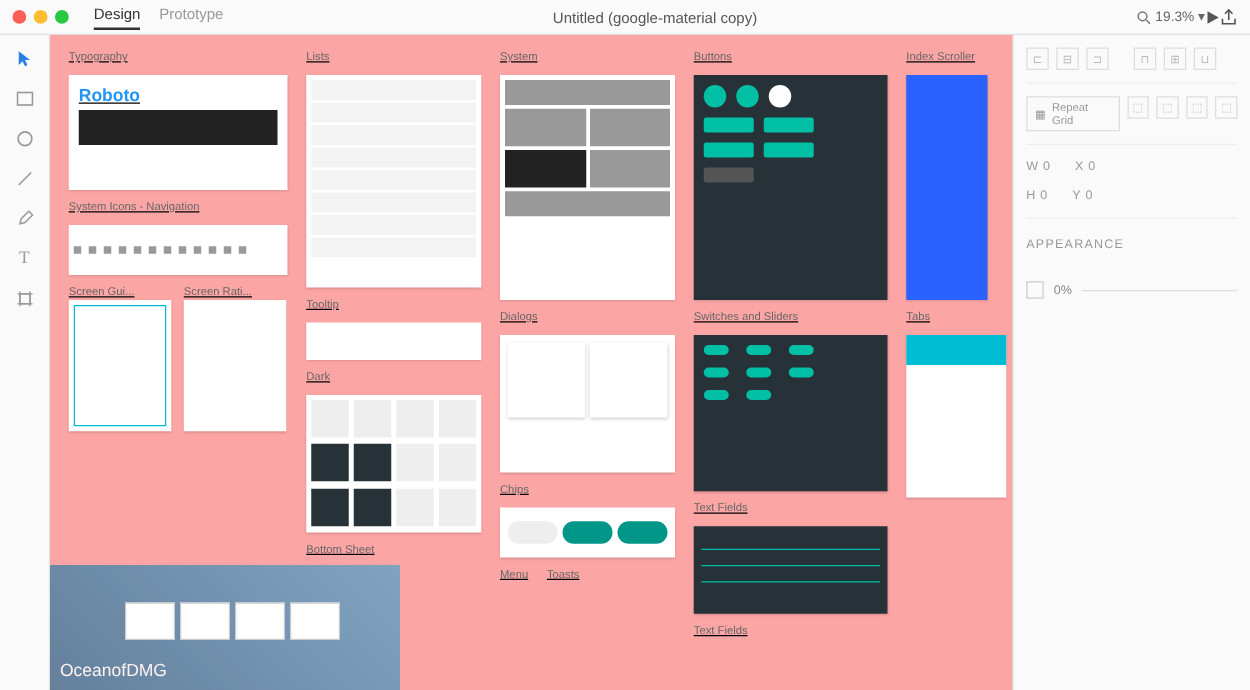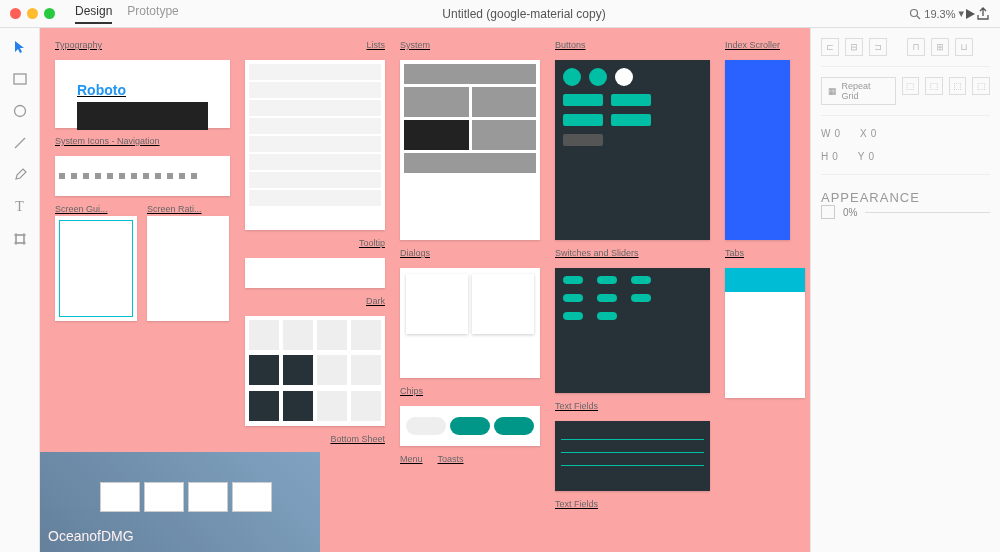--- a/index.html
+++ b/index.html
@@ -25,27 +25,27 @@
 .cols{display:flex;gap:15px;}
 .col{display:flex;flex-direction:column;gap:8px;}
 .section-label{font-size:9px;color:#666;margin-bottom:2px;}
 .artboard{background:#fff;box-shadow:0 1px 2px rgba(0,0,0,0.15);}
 .panel{width:190px;background:#fafafa;border-left:1px solid #e5e5e5;padding:10px;font-size:10px;color:#888;}
 .panel-row{display:flex;gap:6px;margin-bottom:10px;border-bottom:1px solid #eee;padding-bottom:10px;}
 .panel-btn{width:18px;height:18px;border:1px solid #ddd;display:flex;align-items:center;justify-content:center;font-size:9px;color:#bbb;}
 .repeat-grid{display:flex;align-items:center;gap:5px;border:1px solid #ddd;padding:3px 6px;font-size:9px;color:#999;}
 .prop-row{display:flex;gap:20px;margin:12px 0;font-size:10px;color:#999;}
 .prop{display:flex;gap:4px;}
-.section-title{font-size:13px;letter-spacing:1px;color:#999;margin-top:15px;margin-bottom:0;}
+.section-title{font-size:10px;letter-spacing:1px;color:#999;margin-top:15px;margin-bottom:24px;}
 .opacity-row{display:flex;align-items:center;gap:8px;}
 .opacity-box{width:14px;height:14px;border:1px solid #ccc;}
 .slider-line{flex:1;height:1px;background:#ddd;}
 
 
-.typo{width:175px;height:68px;padding:22px;}
+.typo{width:175px;height:92px;padding:8px;}
 .typo-logo{font-size:14px;font-weight:700;color:#2196f3;font-family:sans-serif;}
 .typo-bar{height:28px;background:#222;margin-top:4px;}
 .sysicons{width:175px;height:40px;padding:4px;display:flex;flex-wrap:wrap;gap:6px;align-items:center;}
 .sysicons span{width:6px;height:6px;background:#999;}
 .guide{width:82px;height:105px;padding:4px;}
 .guide-inner{border:1px solid #00bcd4;height:100%;background:linear-gradient(#fff 60%,#fff);}
 .ratio{width:82px;height:105px;background:#fff;}
 .dark{width:82px;height:145px;background:#1a1a1a;}
 .light{width:82px;height:145px;background:#fefefe;}
 .lists{width:140px;height:170px;padding:4px;display:flex;flex-direction:column;gap:2px;}
@@ -182,21 +182,21 @@
                   <div class="guide-inner"></div>
                 </div>
             </div>
             <div>
               <div class="section-label">Screen Rati...</div>
               <div class="artboard ratio"></div>
             </div>
           </div>
         </div>
 
-        <div class="col" style="width:140px;text-align:right;">
+        <div class="col" style="width:140px;">
           <div class="section-label">Lists</div>
           <div class="artboard lists">
             <div class="list-row"></div>
               <div class="list-row"></div>
               <div class="list-row"></div>
               <div class="list-row"></div>
               <div class="list-row"></div>
               <div class="list-row"></div>
               <div class="list-row"></div>
               <div class="list-row"></div>

